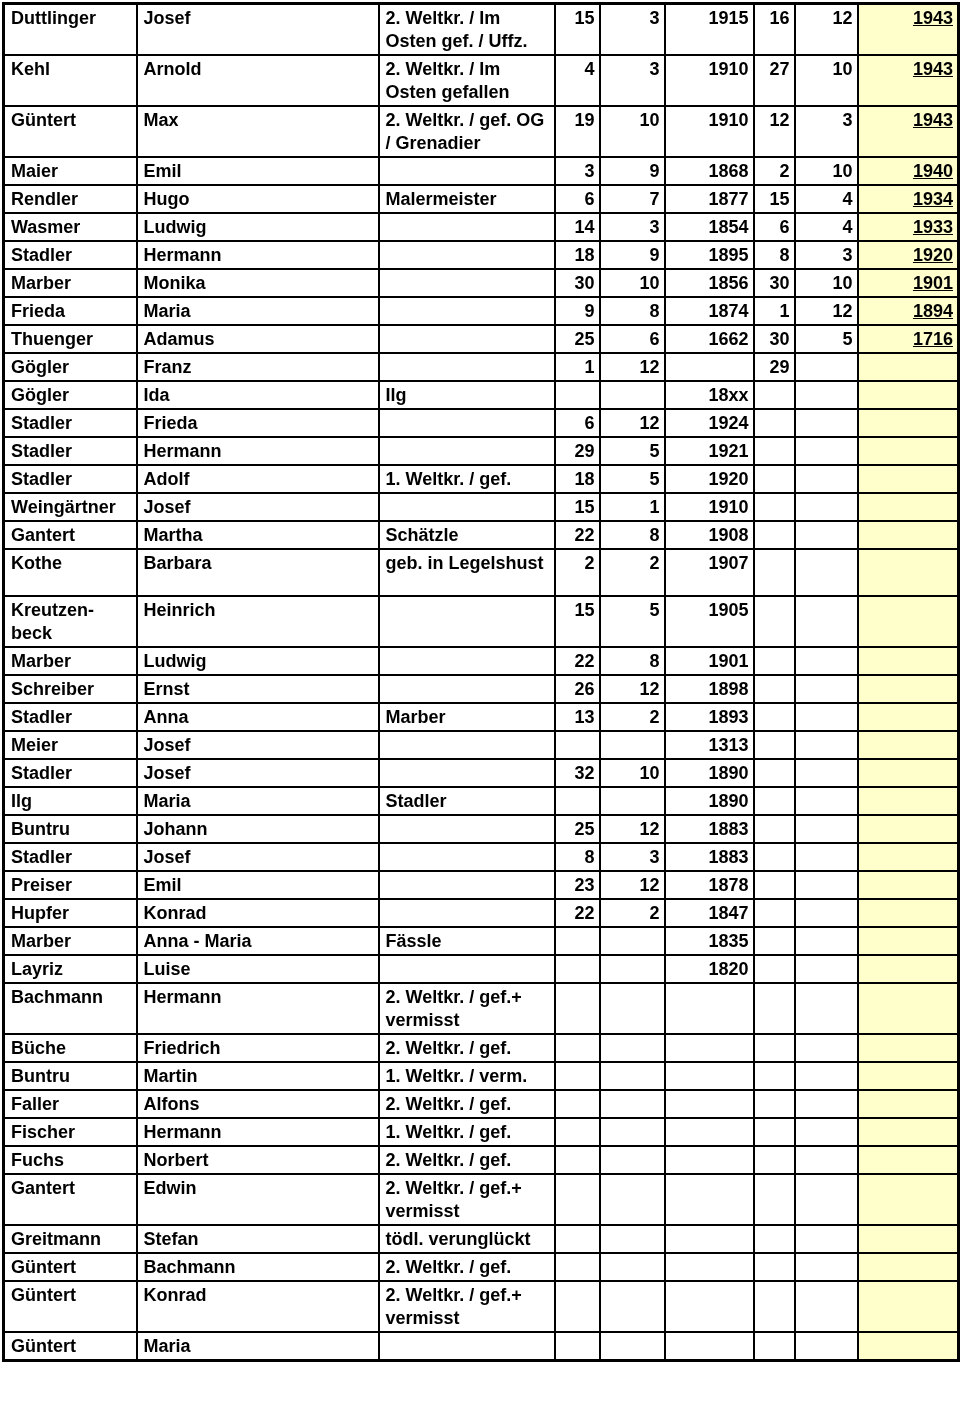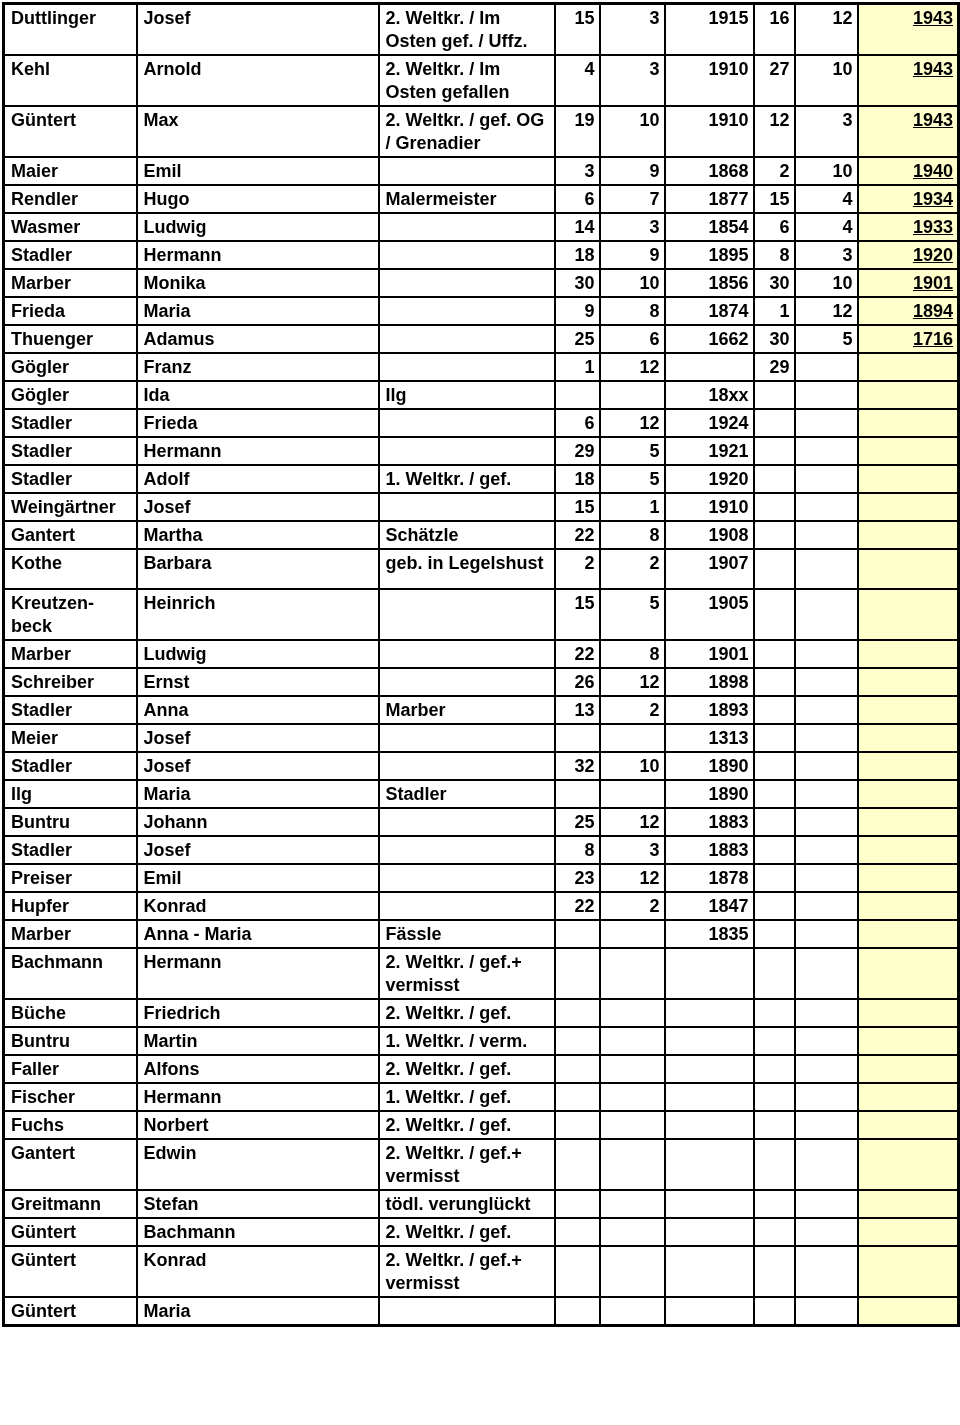--- a/index.html
+++ b/index.html
@@ -32,21 +32,21 @@
     border-width: 3px;
   }
   table.register td {
     vertical-align: top;
     padding: 2px 4px 1px 6px;
     overflow: hidden;
     white-space: pre-line;
     box-sizing: border-box;
   }
   tr.row       { height: 16px; }
-  tr.row.tall  { height: 40px; }
+  tr.row.tall  { height: 47px; }
   td.c-num {
     text-align: right;
     padding-left: 2px;
     padding-right: 3px;
   }
   td.c-year2 {
     background: var(--highlight, #FFFFCC);
     text-decoration: underline;
   }
 </style>
@@ -393,20 +393,31 @@
     <td class="c-text">Marber</td>
     <td class="c-text">Anna - Maria</td>
     <td class="c-text">Fässle</td>
     <td class="c-num"></td>
     <td class="c-num"></td>
     <td class="c-num">1835</td>
     <td class="c-num"></td>
     <td class="c-num"></td>
     <td class="c-num c-year2"></td>
   </tr>
+        <tr class="row">
+    <td class="c-text">Layriz</td>
+    <td class="c-text">Luise</td>
+    <td class="c-text"></td>
+    <td class="c-num"></td>
+    <td class="c-num"></td>
+    <td class="c-num">1820</td>
+    <td class="c-num"></td>
+    <td class="c-num"></td>
+    <td class="c-num c-year2"></td>
+  </tr>
         <tr class="row tall">
     <td class="c-text">Bachmann</td>
     <td class="c-text">Hermann</td>
     <td class="c-text">2. Weltkr. / gef.+
 vermisst</td>
     <td class="c-num"></td>
     <td class="c-num"></td>
     <td class="c-num"></td>
     <td class="c-num"></td>
     <td class="c-num"></td>

